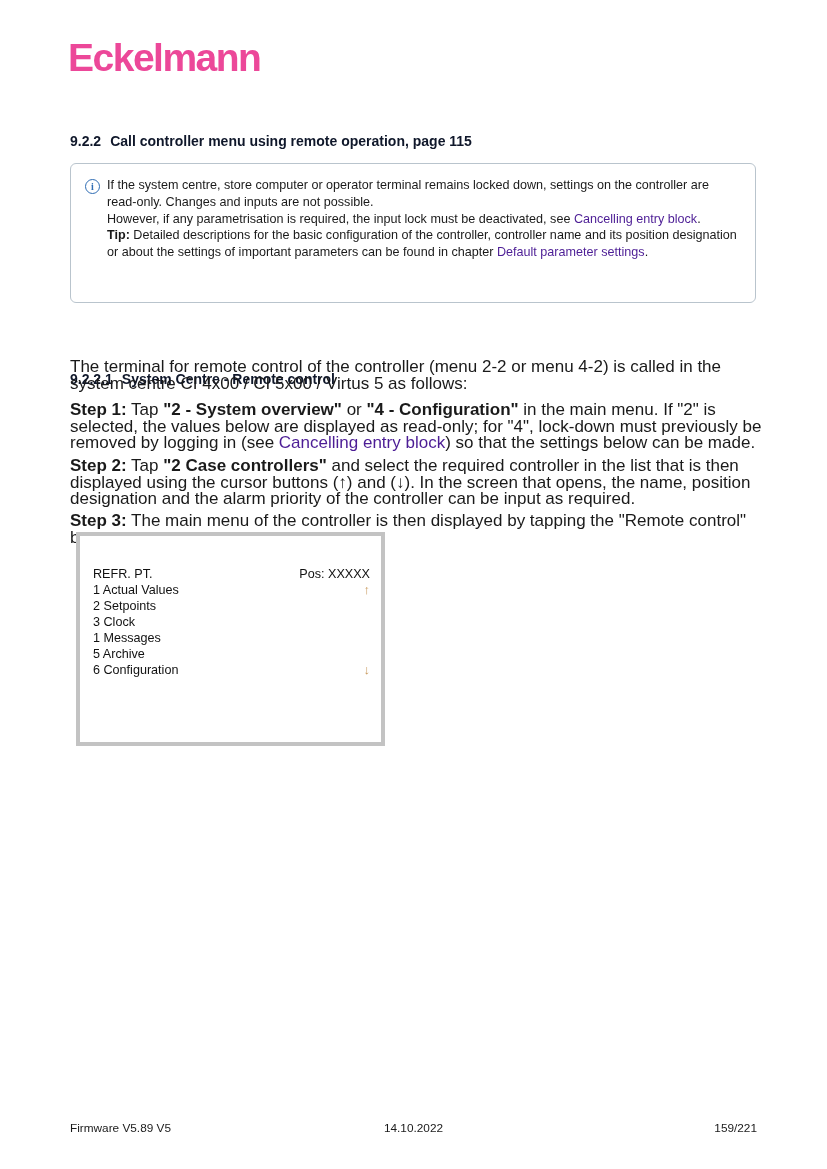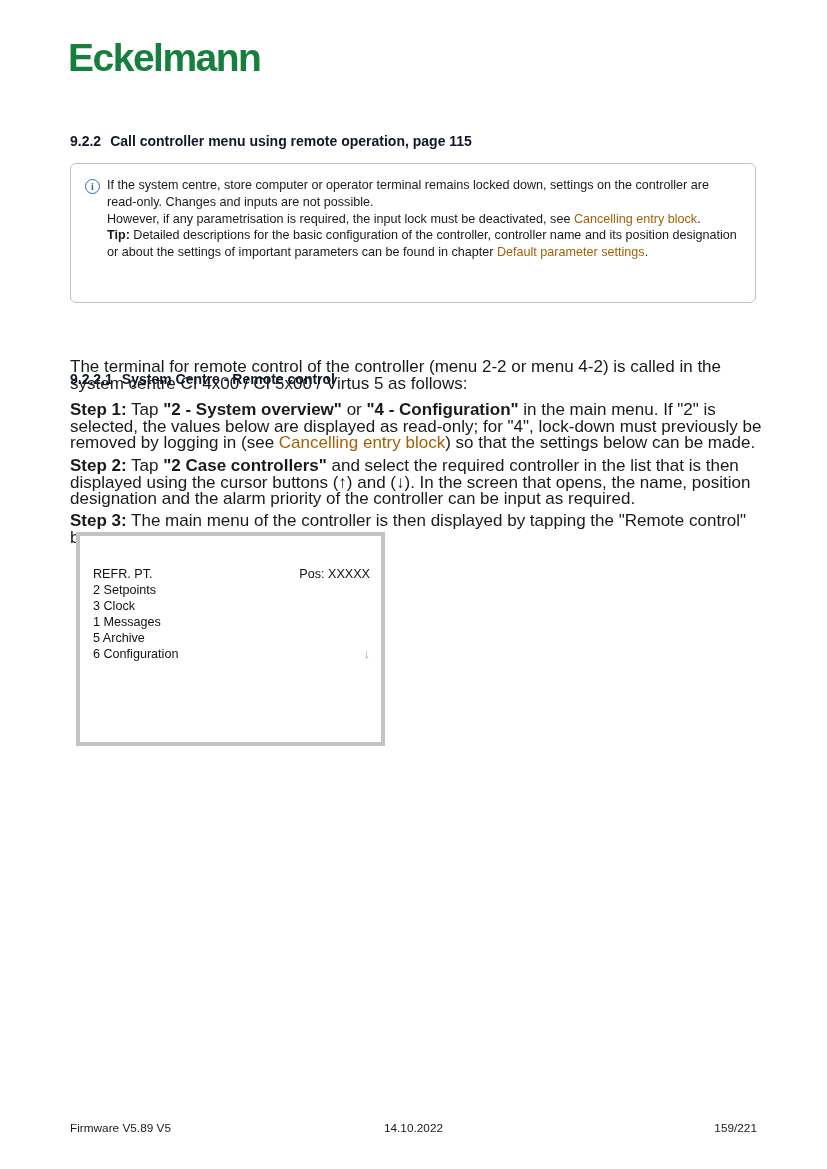--- a/index.html
+++ b/index.html
@@ -3,42 +3,42 @@
 <meta charset="utf-8">
 <style>
   html,body { margin:0; padding:0; }
   body {
     width:827px; height:1169px; background:#ffffff; position:relative;
     font-family:"Liberation Sans", sans-serif; color:#1a1a1a;
     overflow:hidden;
   }
   .logo {
     position:absolute; left:68px; top:36px;
-    font-size:39px; font-weight:bold; color:#15803d; letter-spacing:-1.5px;
+    font-size:39px; font-weight:bold; color:#ec4899; letter-spacing:-1.5px;
   }
   .h1, .h2 {
     position:absolute; left:70px; font-size:14px; font-weight:bold; color:#0f172a;
   }
   .h1 { top:133px; }
   .h2 { top:327px;margin-top:44px; }
   .hnum { margin-right:9px; }
   .note-box {
     position:absolute; left:70px; top:163px; width:686px; height:140px;
     border:1px solid #b9c4cd; border-radius:6px; box-sizing:border-box;
     background:#ffffff;
   }
   .note-flex { display:flex; padding:13px 16px 0 14px; gap:7px; }
   .info-icon {
     flex:0 0 auto; width:13px; height:13px; border:1.4px solid #2f6db4;
     border-radius:50%; color:#2f6db4; font-size:10px; font-weight:bold;
     display:flex; align-items:center; justify-content:center; margin-top:2px;
     font-family:"Liberation Serif", serif;
   }
   .note-text { font-size:12.6px; line-height:16.8px; color:#1a1a1a; }
-  .link { color:#a16207; cursor:pointer; }
+  .link { color:#4c1d95; cursor:pointer; }
   .para {
     position:absolute; left:70px; width:692px;
     font-size:17px; line-height:16.6px; color:#1a1a1a;
   }
   .p-intro { top:359px; }
   .p-step1 { top:402px; }
   .p-step2 { top:458px; }
   .p-step3 { top:513px; }
   b, .bold { font-weight:bold; }
   .terminal {
@@ -92,20 +92,24 @@
 <div class="para p-step3">
   <span class="bold">Step 3:</span><span> The main menu of the controller is then displayed by tapping the "Remote control" button:</span>
 </div>
 
 <div class="terminal">
   <div class="trow">
     <span>REFR. PT.</span>
     <span>Pos: XXXXX</span>
   </div>
   <div class="trow">
+    <span>1 Actual Values</span>
+    <span class="arrow">↑</span>
+  </div>
+  <div class="trow">
     <span>2 Setpoints</span>
   </div>
   <div class="trow">
     <span>3 Clock</span>
   </div>
   <div class="trow">
     <span>1 Messages</span>
   </div>
   <div class="trow">
     <span>5 Archive</span>

